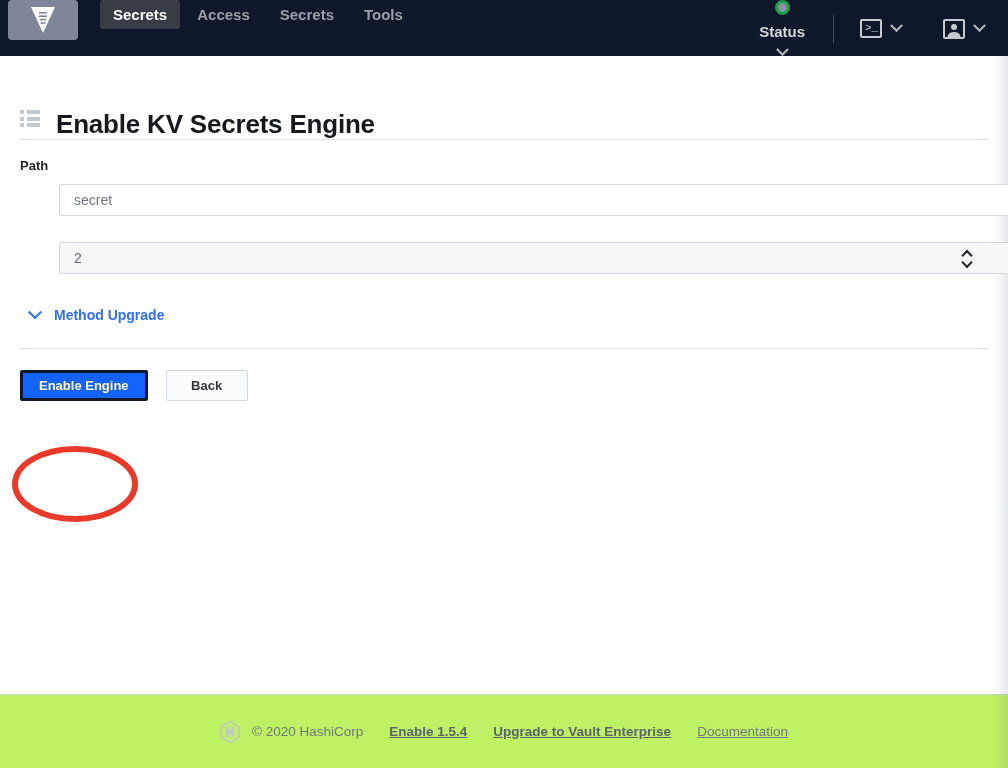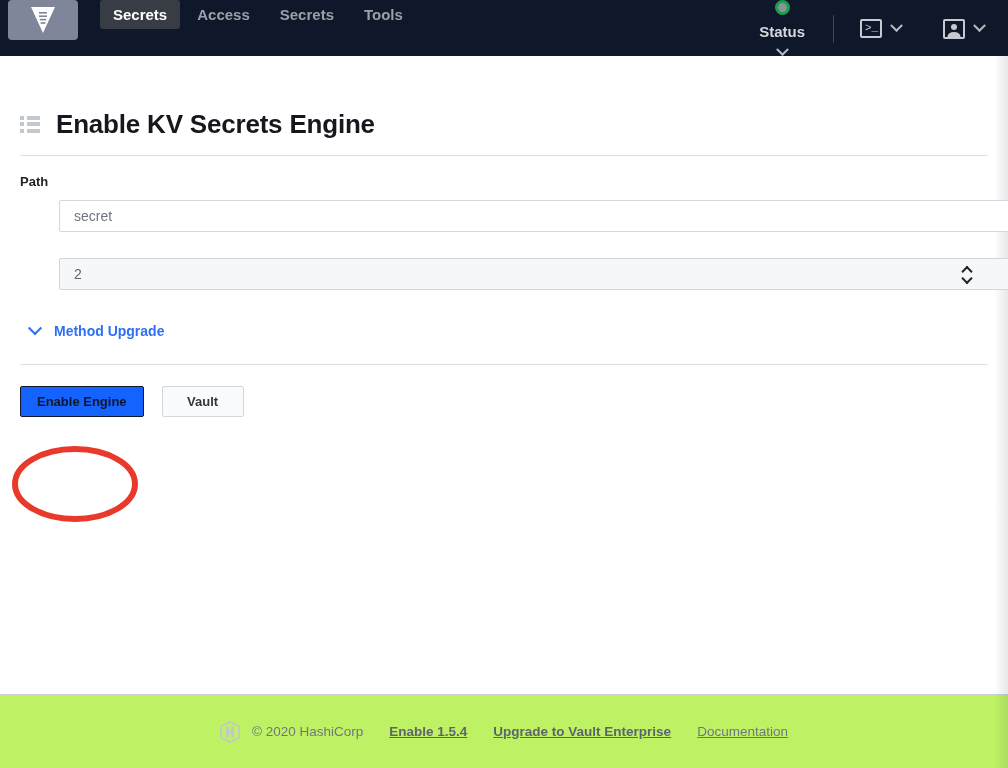--- a/index.html
+++ b/index.html
@@ -169,24 +169,23 @@
     top: 0;
     right: 0;
     width: 14px;
     height: 712px;
     background: linear-gradient(to right, rgba(0,0,0,0.0), rgba(20,30,50,0.10));
     pointer-events: none;
   }
 
   .title-row {
     display: flex;
-    align-items: center;
     gap: 16px;
     padding-top: 54px;
-    padding-bottom: 16px;
+    padding-bottom: 0;
     border-bottom: 1px solid #dcdfe4;
   }
   .list-icon {
     width: 20px;
     height: 17px;
     display: flex;
     flex-direction: column;
     justify-content: space-between;
     flex: 0 0 auto;
   }
@@ -325,22 +324,22 @@
     font-weight: bold;
     height: 31px;
     border-radius: 2px;
     cursor: pointer;
     line-height: 1;
     padding: 0 16px;
     white-space: nowrap;
   }
   .btn-primary {
     background: #1563ff;
-    color: #0f172a;
-    border: 1px solid #0f172a;
+    color: #fef9c3;
+    border: 3px solid #0f172a;
     min-width: 112px;
   }
   .btn-secondary {
     background: #fafbfc;
     color: #33373d;
     border: 1px solid #d3d7dd;
     min-width: 82px;
   }
 
   
@@ -467,21 +466,21 @@
 
     <div class="method-options">
       <span class="chev-blue"></span>
       <span class="method-label">Method Upgrade</span>
     </div>
 
     <div class="hr-actions"></div>
 
     <div class="actions">
       <button class="btn btn-primary">Enable Engine</button>
-      <button class="btn btn-secondary">Vault</button>
+      <button class="btn btn-secondary">Back</button>
     </div>
 
   </div>
 
   <svg class="annot" viewBox="0 0 128 78">
     <ellipse cx="64" cy="39" rx="60" ry="35" fill="none" stroke="#e8392b" stroke-width="6"></ellipse>
   </svg>
 
   <div class="footer">
     <div class="footer-copy-group">

